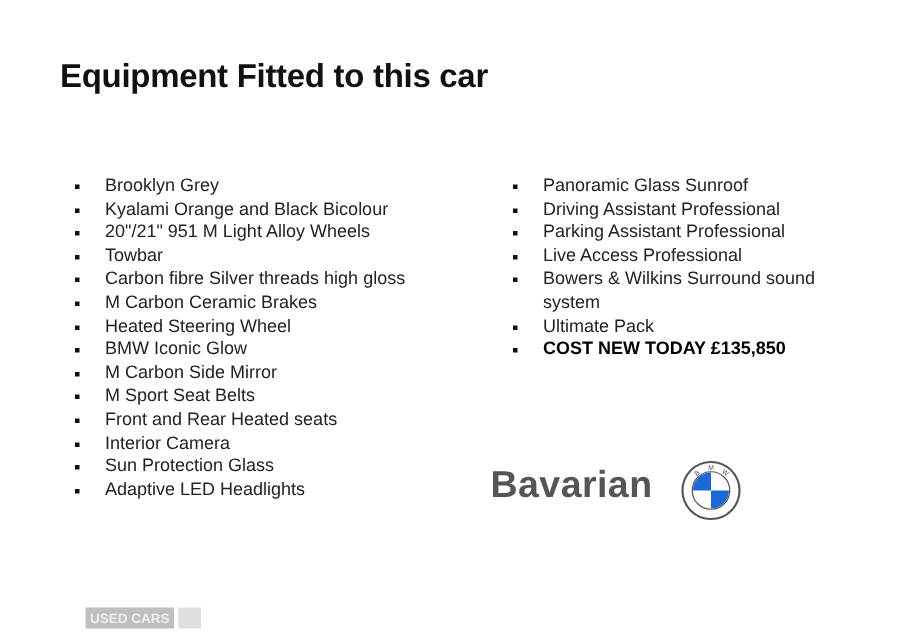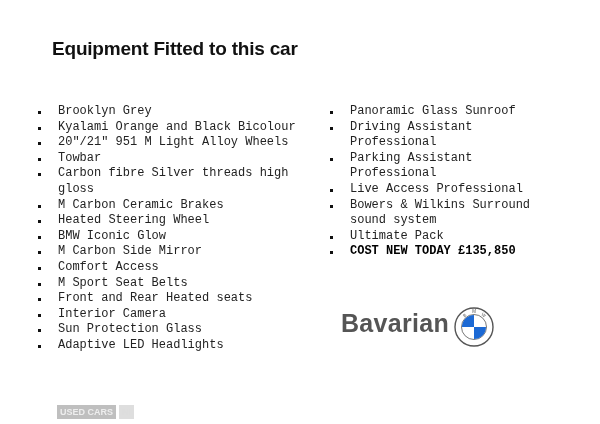--- a/index.html
+++ b/index.html
@@ -1,44 +1,44 @@
 <!DOCTYPE html>
 <html><head>
   <meta charset="utf-8">
   <style>
     html, body { margin: 0; padding: 0; }
     body {
       width: 600px; height: 424px; background: #ffffff; position: relative; overflow: hidden;
       font-family: "Liberation Sans", sans-serif; color: #1a1a1a;
     }
     .title {
-      position: absolute; left: 52px; top: 38px; font-size: 19px; font-weight: bold; color: #111;
+      position: absolute; left: 40px; top: 38px; font-size: 22px; font-weight: bold; color: #111;
       letter-spacing: -0.2px;
     }
-    .list { position: absolute; list-style: none; margin: 0; padding: 0; font-family: Liberation Mono, monospace; }
+    .list { position: absolute; list-style: none; margin: 12px; padding: 0; }
     .list li { position: relative; font-size: 12px; line-height: 15.6px; padding-left: 0; color: #222; }
     .list li .bullet {
       position: absolute; width: 3px; height: 3px; background: #111; top: 7px;
     }
     .list li .txt { display: block; }
     .left-list { left: 58px; top: 104px; width: 240px; }
     .left-list li .bullet { left: -20px; }
     .right-list { left: 350px; top: 104px; width: 200px; }
     .right-list li .bullet { left: -20px; }
     .right-list li.bold .txt { font-weight: bold; color: #000; }
     .watermark {
       position: absolute; left: 57px; top: 363px; display: flex; gap: 3px;
     }
     .watermark span {
       background: rgba(170,170,170,0.75); color: #eee; font-size: 9px; font-weight: bold;
       padding: 2px 3px; line-height: 10px; margin-top: 42px;
     }
     .watermark span.ni { background: rgba(200,200,200,0.6); color: #ddd; }
     .logo-text {
-      position: absolute; left: 341px; top: 309px; font-size: 25px; font-weight: bold; color: #555;
+      position: absolute; left: 327px; top: 309px; font-size: 25px; font-weight: bold; color: #555;
       letter-spacing: 0.3px;
     }
     .bmw { position: absolute; left: 454px; top: 307px; width: 40px; height: 40px; }
   </style>
 </head>
 <body>
 
 <div class="title">Equipment Fitted to this car</div>
 
 <ul class="list left-list">
@@ -70,24 +70,20 @@
       <span class="bullet"></span>
       <span class="txt">Heated Steering Wheel</span>
     </li>
   <li>
       <span class="bullet"></span>
       <span class="txt">BMW Iconic Glow</span>
     </li>
   <li>
       <span class="bullet"></span>
       <span class="txt">M Carbon Side Mirror</span>
-    </li>
-  <li>
-      <span class="bullet"></span>
-      <span class="txt">Comfort Access</span>
     </li>
   <li>
       <span class="bullet"></span>
       <span class="txt">M Sport Seat Belts</span>
     </li>
   <li>
       <span class="bullet"></span>
       <span class="txt">Front and Rear Heated seats</span>
     </li>
   <li>

